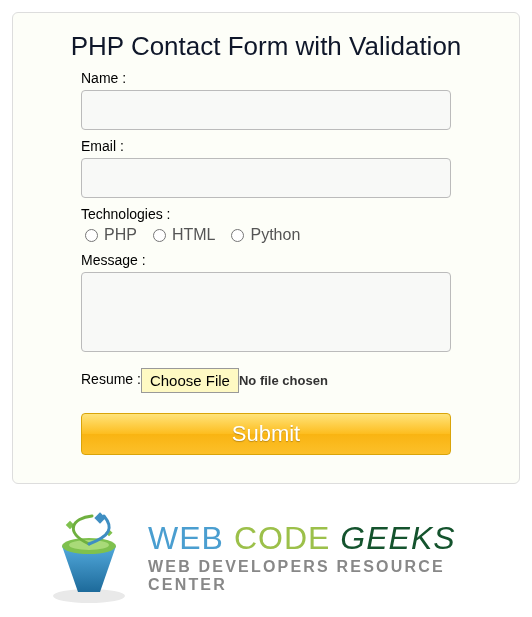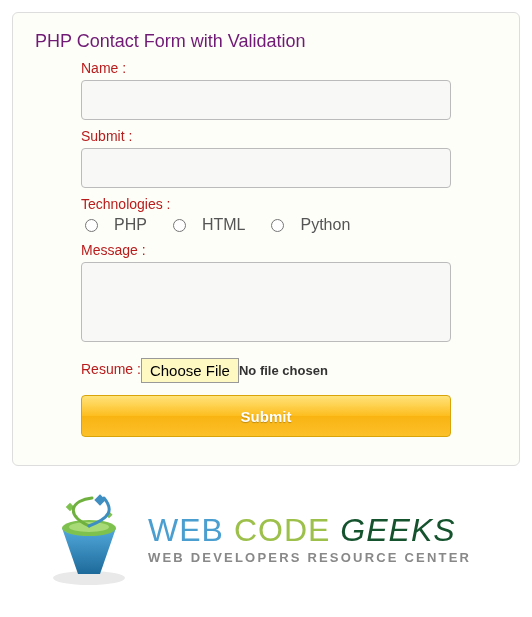--- a/index.html
+++ b/index.html
@@ -10,48 +10,49 @@
     padding: 12px;
     color: #555;
   }
   .form-card {
     background: #fdfef8;
     border: 1px solid #ddd;
     border-radius: 6px;
     padding: 18px 22px 28px 22px;
   }
   .form-title {
-    font-size: 18px;
+    font-size: 26px;
     font-weight: 400;
-    color: #701a75;
+    color: #0f172a;
+    text-align: center;
     margin-bottom: 6px;
   }
   .form-body { padding: 0 46px; }
   .fld-label {
     display: block;
     font-size: 14px;
-    color: #b91c1c;
+    color: #000000;
     margin-top: 8px;
     margin-bottom: 4px;
   }
   .inline-label { display:inline; margin-top:0; }
   .txt-input, .txt-area {
     width: 100%;
     border: 1px solid #bbb;
     background: #f8f9f7;
     border-radius: 4px;
     font-size: 14px;
     padding: 8px;
   }
   .txt-input { height: 40px; }
   .txt-area { height: 80px; resize: none; }
   .radio-row {
     display: flex;
     align-items: center;
-    gap: 16px;
+    gap: 6px;
     font-size: 16px;
     color: #555;
     margin-bottom: 4px;
     padding-left: 4px;
   }
   .radio-row label { margin-right: 10px; }
   .file-row {
     display:flex;
     align-items:center;
     margin-top:12px;
@@ -63,62 +64,62 @@
     background: #fef9c3;
     border: 1px solid #999;
     padding: 3px 8px;
     cursor: pointer;
     font-family: inherit;
   }
   .file-status { font-size: 13px; color: #333; font-weight: bold; }
   .submit-btn {
     width: 100%;
     height: 42px;
-    margin-top: 12px;
+    margin-top: 20px;
     border: 1px solid #d9a40a;
     border-radius: 4px;
     background: linear-gradient(#ffe37a, #fdbd1e 50%, #f9b412 51%, #fcc02a);
     color: #fff;
-    font-size: 15px;
-    font-weight: bold;
+    font-size: 22px;
+    font-weight: normal;
     text-shadow: 0 1px 1px rgba(0,0,0,.25);
     cursor: pointer;
   }
   
   .logo-wrap {
     margin: 26px 0 0 32px;
     display:flex;
     align-items:center;
     gap:14px;
   }
   .logo-mark svg { display:block; }
   .logo-text { display:flex; flex-direction:column; }
   .brand-line { display:flex; gap:10px; font-size:32px; font-weight:300; letter-spacing:1px; line-height:1; }
   .w-web  { color:#4a9ed0; }
   .w-code { color:#9cc04a; }
   .w-geeks{ color:#14532d;font-style:italic; }
   .tagline {
-    font-size:13px;
+    font-size:16px;
     font-weight:700;
     letter-spacing:2.2px;
     color:#888;
     margin-top:4px;
   }
 </style>
 </head>
 <body>
 
 <div class="form-card">
   <h1 class="form-title">PHP Contact Form with Validation</h1>
   <div class="form-body">
 
     <label class="fld-label">Name :</label>
     <input type="text" class="txt-input" style="">
 
-    <label class="fld-label">Submit :</label>
+    <label class="fld-label">Email :</label>
     <input type="text" class="txt-input" style="">
 
     <label class="fld-label">Technologies :</label>
     <div class="radio-row">
       <input type="radio" name="tech" style="">
       <label>PHP</label>
       <input type="radio" name="tech" style="">
       <label>HTML</label>
       <input type="radio" name="tech" style="">
       <label>Python</label>

